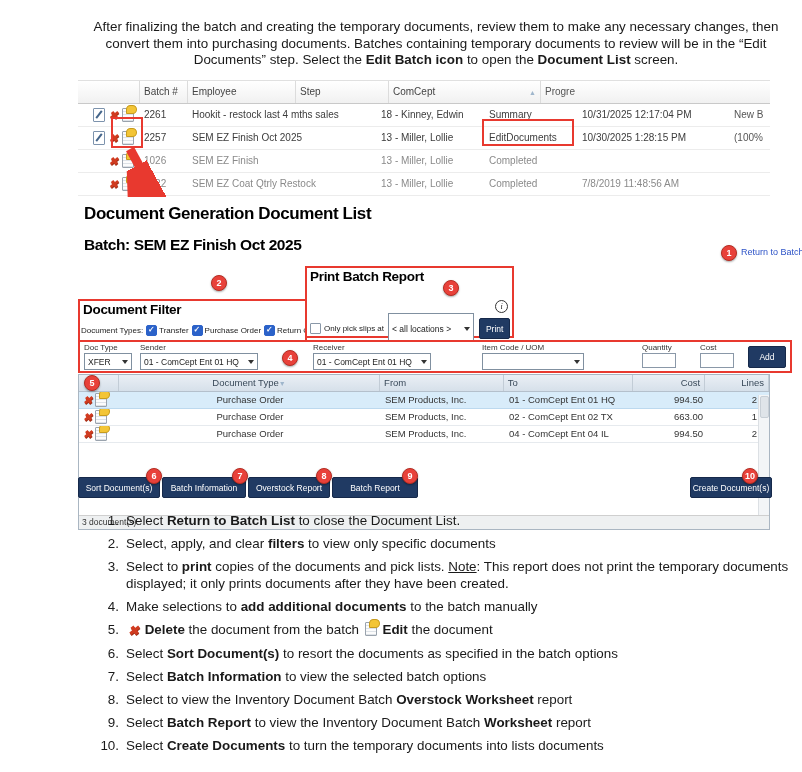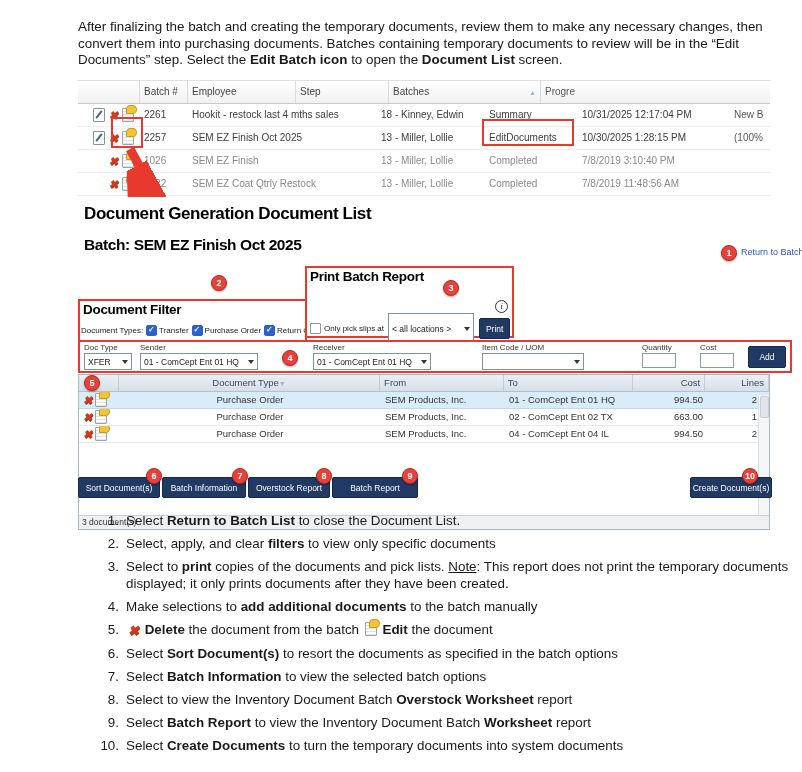--- a/index.html
+++ b/index.html
@@ -3,21 +3,21 @@
 <meta charset="utf-8">
 <style>
   html,body{margin:0;padding:0;background:#fff;}
   #canvas{position:relative;width:802px;height:772px;background:#fff;
     font-family:"Liberation Sans",sans-serif;color:#1a1a1a;overflow:hidden;}
   .abs{position:absolute;}
   .b{font-weight:bold;}
   .u{text-decoration:underline;}
 
   
-  .intro{left:78px;top:6px;width:716px;font-size:13.4px;line-height:16.5px;}
+  .intro{left:78px;top:6px;width:716px;font-size:13.4px;line-height:16.5px;text-align:center;}
 
   
   .btable{left:78px;top:80px;width:692px;font-size:10px;color:#3c3c3c;border-top:1px solid #e0e0e0;}
   .brow{display:flex;height:22px;line-height:22px;border-bottom:1px solid #ececec;background:#fff;}
   .brow.bhead{background:linear-gradient(#ffffff,#f1f1f1);border-bottom:1px solid #c9c9c9;color:#444;}
   .bc{padding:0 4px;white-space:nowrap;overflow:hidden;box-sizing:border-box;}
   .bhead .bc{border-right:1px solid #dcdcdc;}
   .c-ic{width:62px;display:flex;align-items:center;justify-content:flex-end;gap:4px;padding-right:6px;}
   .c-num{width:48px;}
   .c-name{width:189px;}
@@ -106,21 +106,21 @@
 
   <p class="abs intro"><span>After finalizing the batch and creating the temporary documents, review them to make any necessary changes, then convert them into purchasing documents. Batches containing temporary documents to review will be in the “Edit Documents” step. Select the </span><span class="b">Edit Batch icon</span><span> to open the </span><span class="b">Document List</span><span> screen.</span></p>
 
   <div class="abs btable">
     <div class="brow bhead">
       <div class="bc c-ic"></div>
       <div class="bc c-num">Batch #</div>
       <div class="bc c-emp">Employee</div>
       <div class="bc c-step">Step</div>
       <div class="bc c-cre">
-        <span>Batches</span>
+        <span>ComCept</span>
         <span class="sort-glyph">▲</span>
       </div>
       <div class="bc c-pro">Progre</div>
     </div>
 
     <div class="brow">
       <div class="bc c-ic">
         <span class="ic-page"></span>
         <span class="tic-x">✖</span>
         <span class="ic-edit-doc"></span>
@@ -149,21 +149,20 @@
 
     <div class="brow dim">
       <div class="bc c-ic">
         <span class="tic-x">✖</span>
         <span class="ic-edit-doc"></span>
       </div>
       <div class="bc c-num">1026</div>
       <div class="bc c-name">SEM EZ Finish</div>
       <div class="bc c-emp">13 - Miller, Lollie</div>
       <div class="bc c-step">Completed</div>
-      <div class="bc c-cre">7/8/2019 3:10:40 PM</div>
       <div class="bc c-pro"></div>
     </div>
 
     <div class="brow dim">
       <div class="bc c-ic">
         <span class="tic-x">✖</span>
         <span class="ic-edit-doc"></span>
       </div>
       <div class="bc c-num">1022</div>
       <div class="bc c-name">SEM EZ Coat Qtrly Restock</div>
@@ -356,17 +355,17 @@
     <div class="step">
         <span class="snum">8.</span>
         <span class="stext"><span>Select to view the Inventory Document Batch </span><span class="b">Overstock Worksheet</span><span> report</span></span>
       </div>
     <div class="step">
         <span class="snum">9.</span>
         <span class="stext"><span>Select </span><span class="b">Batch Report</span><span> to view the Inventory Document Batch </span><span class="b">Worksheet</span><span> report</span></span>
       </div>
     <div class="step">
         <span class="snum">10.</span>
-        <span class="stext"><span>Select </span><span class="b">Create Documents</span><span> to turn the temporary documents into system documents</span></span>
+        <span class="stext"><span>Select </span><span class="b">Create Documents</span><span> to turn the temporary documents into lists documents</span></span>
       </div>
   </div>
 
 </div>
 
 </body></html>

